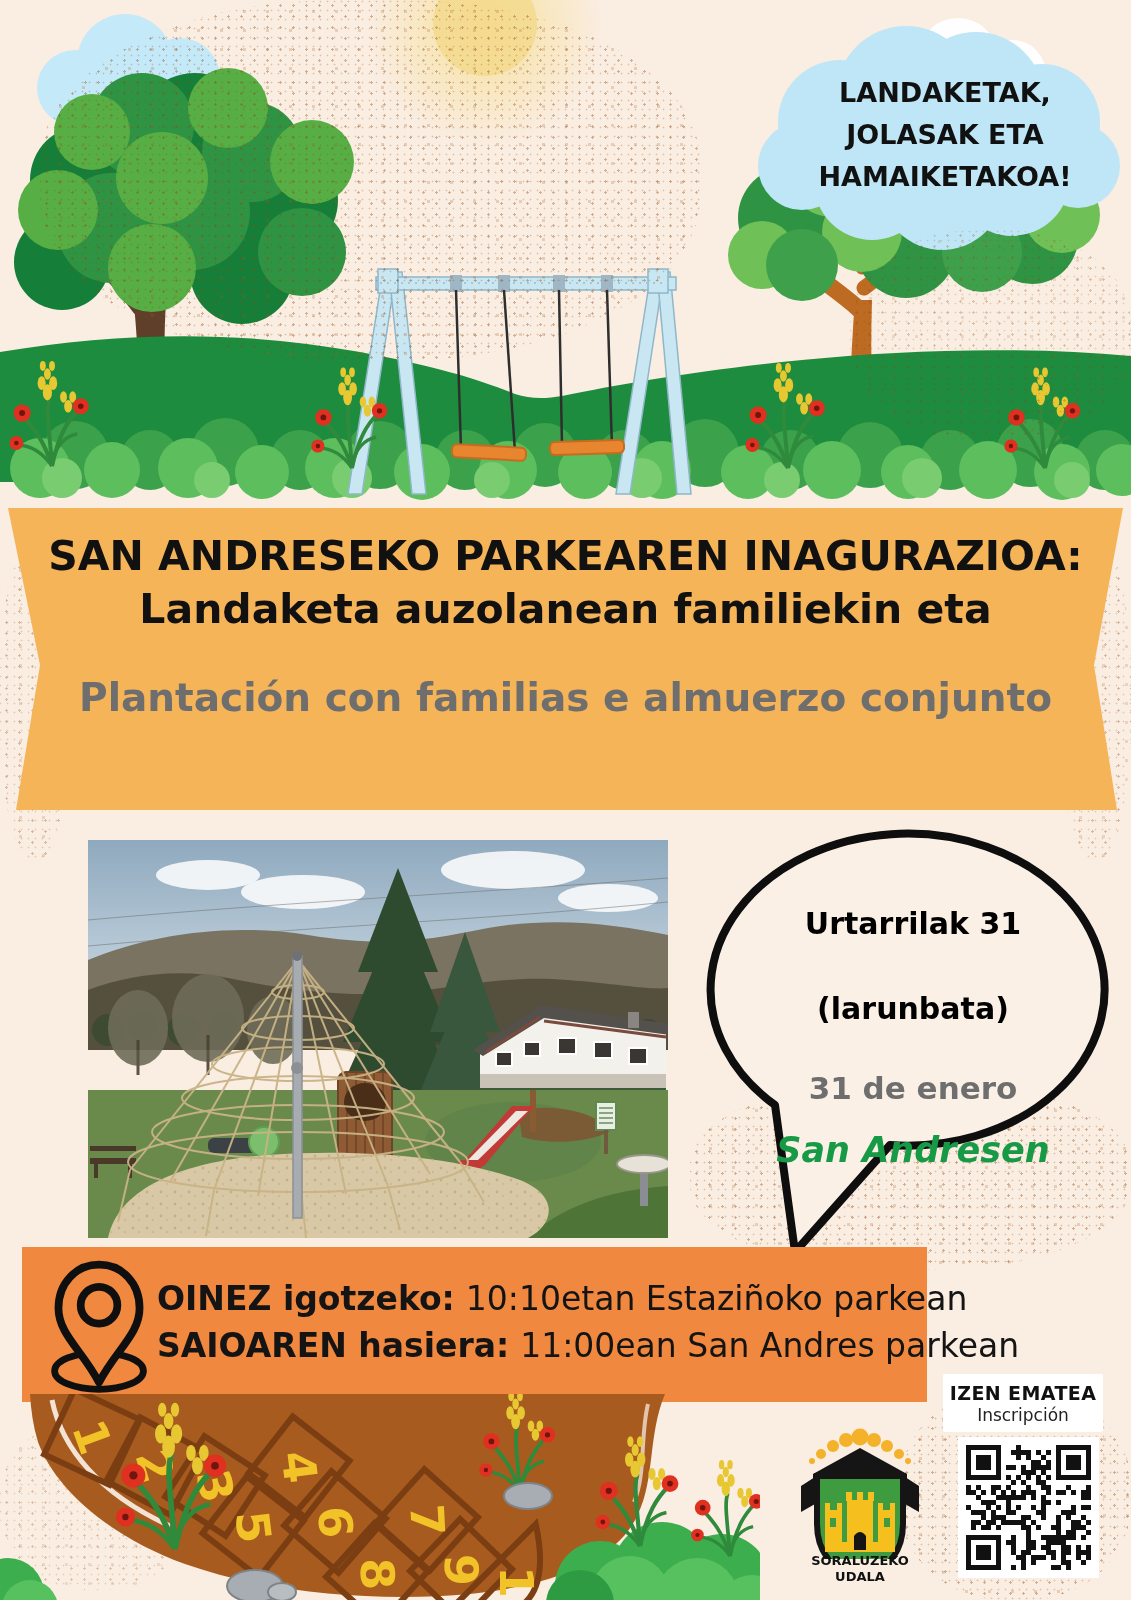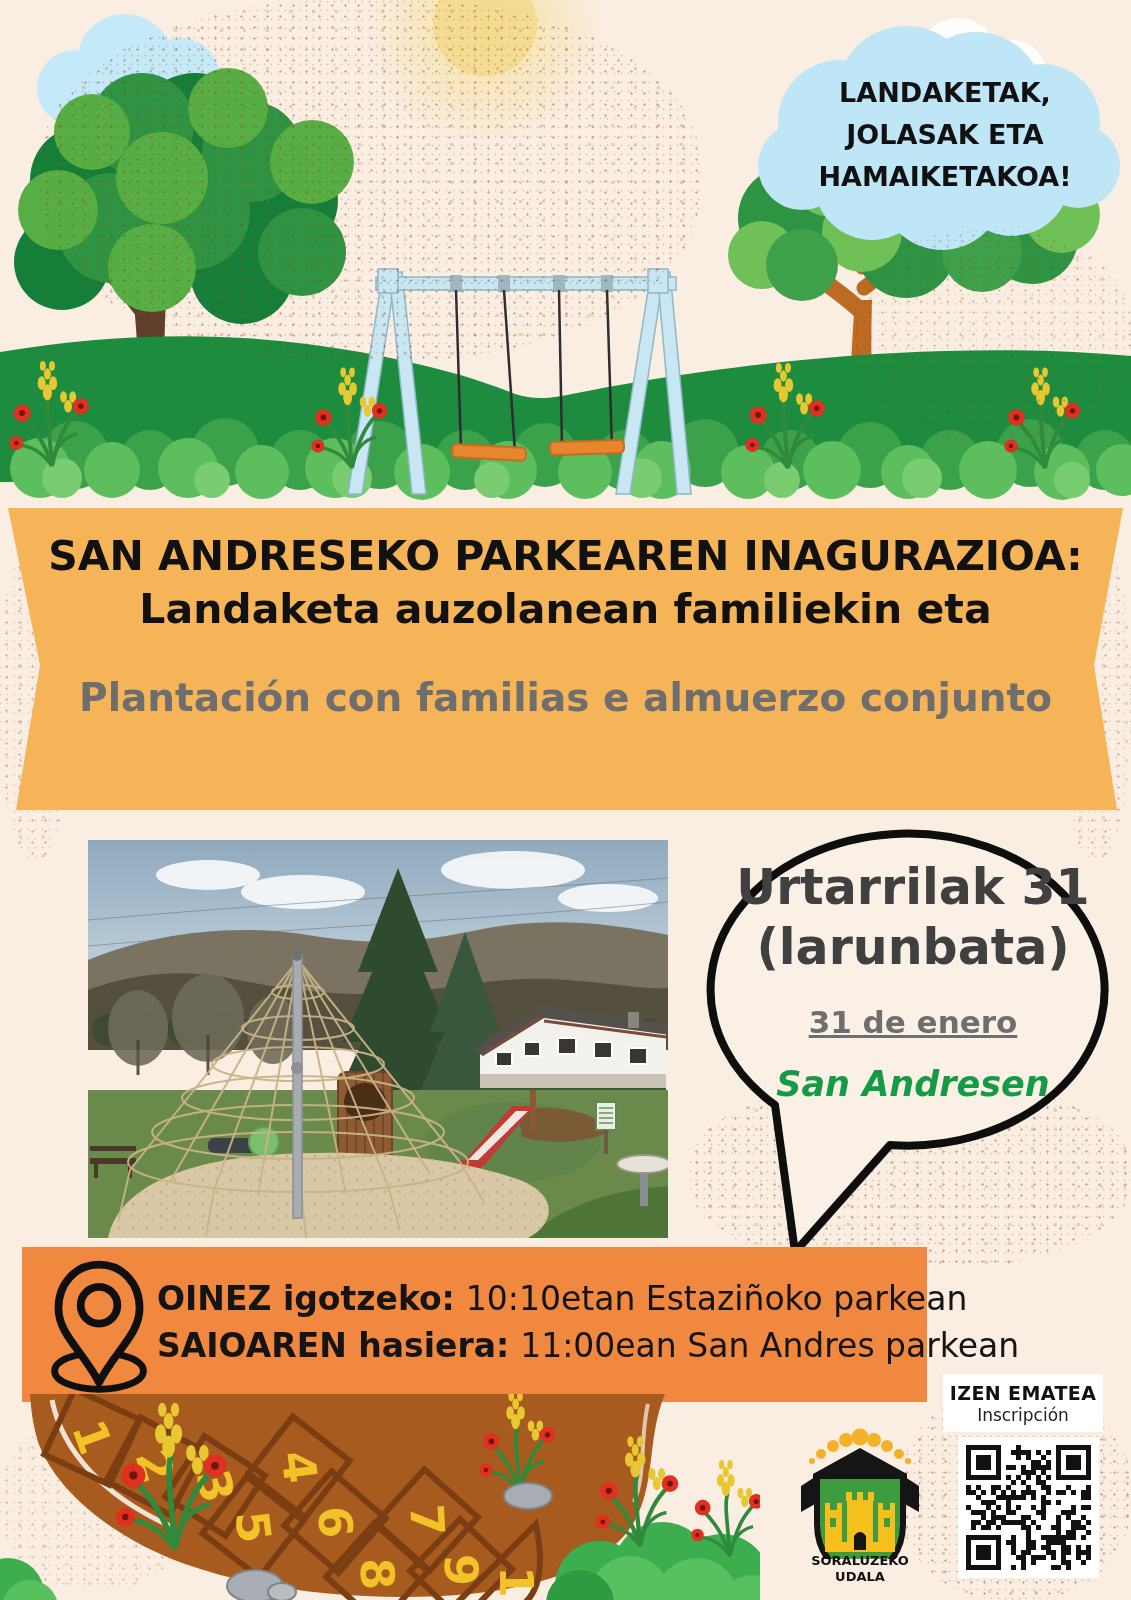--- a/index.html
+++ b/index.html
@@ -17,22 +17,22 @@
   
   .cloud-text{left:795px;top:72px;width:300px;text-align:center;font-weight:700;
     font-size:27px;line-height:1.55;color:#111;}
   
   .banner{left:0;top:488px;width:1131px;height:302px;background:#F6B459;
     clip-path:polygon(8px 0px,1123px 0px,1094px 157px,1117px 302px,16px 302px,40px 157px);margin-top:20px;}
   .banner-title{padding-top:22px;text-align:center;font-weight:700;font-size:41px;line-height:1.3;color:#111;}
   .banner-sub{margin-top:38px;text-align:center;font-weight:700;font-size:39px;color:#6E6E6E;}
   
   .bubble-text{left:717px;top:858px;width:392px;text-align:center;}
-  .bubble-text .big{font-size:49px;font-weight:700;line-height:1.22;color:#404040;}
-  .bubble-text .mid{margin-top:26px;font-size:31px;font-weight:700;color:#6E6E6E;text-decoration:underline;}
+  .bubble-text .big{font-size:30px;font-weight:700;line-height:1.22;color:#000000;margin-top:48px;}
+  .bubble-text .mid{margin-top:43px;font-size:31px;font-weight:700;color:#6E6E6E;}
   .bubble-text .place{margin-top:24px;font-size:35px;font-weight:700;font-style:italic;color:#169A46;}
   
   .info-box{left:22px;top:1247px;width:905px;height:155px;background:#F0883F;}
   .sched{position:absolute;left:135px;right:16px;top:50%;transform:translateY(-52%);
     text-align:right;font-size:33px;line-height:1.45;color:#141414;white-space:nowrap;}
   .sched .lbl{font-weight:700;}
   .sched .v{margin-left:11px;font-weight:400;}
   
   .signup{left:943px;top:1374px;width:160px;height:58px;background:#FFFFFF;border-radius:2px;
     display:flex;flex-direction:column;justify-content:center;text-align:center;}

